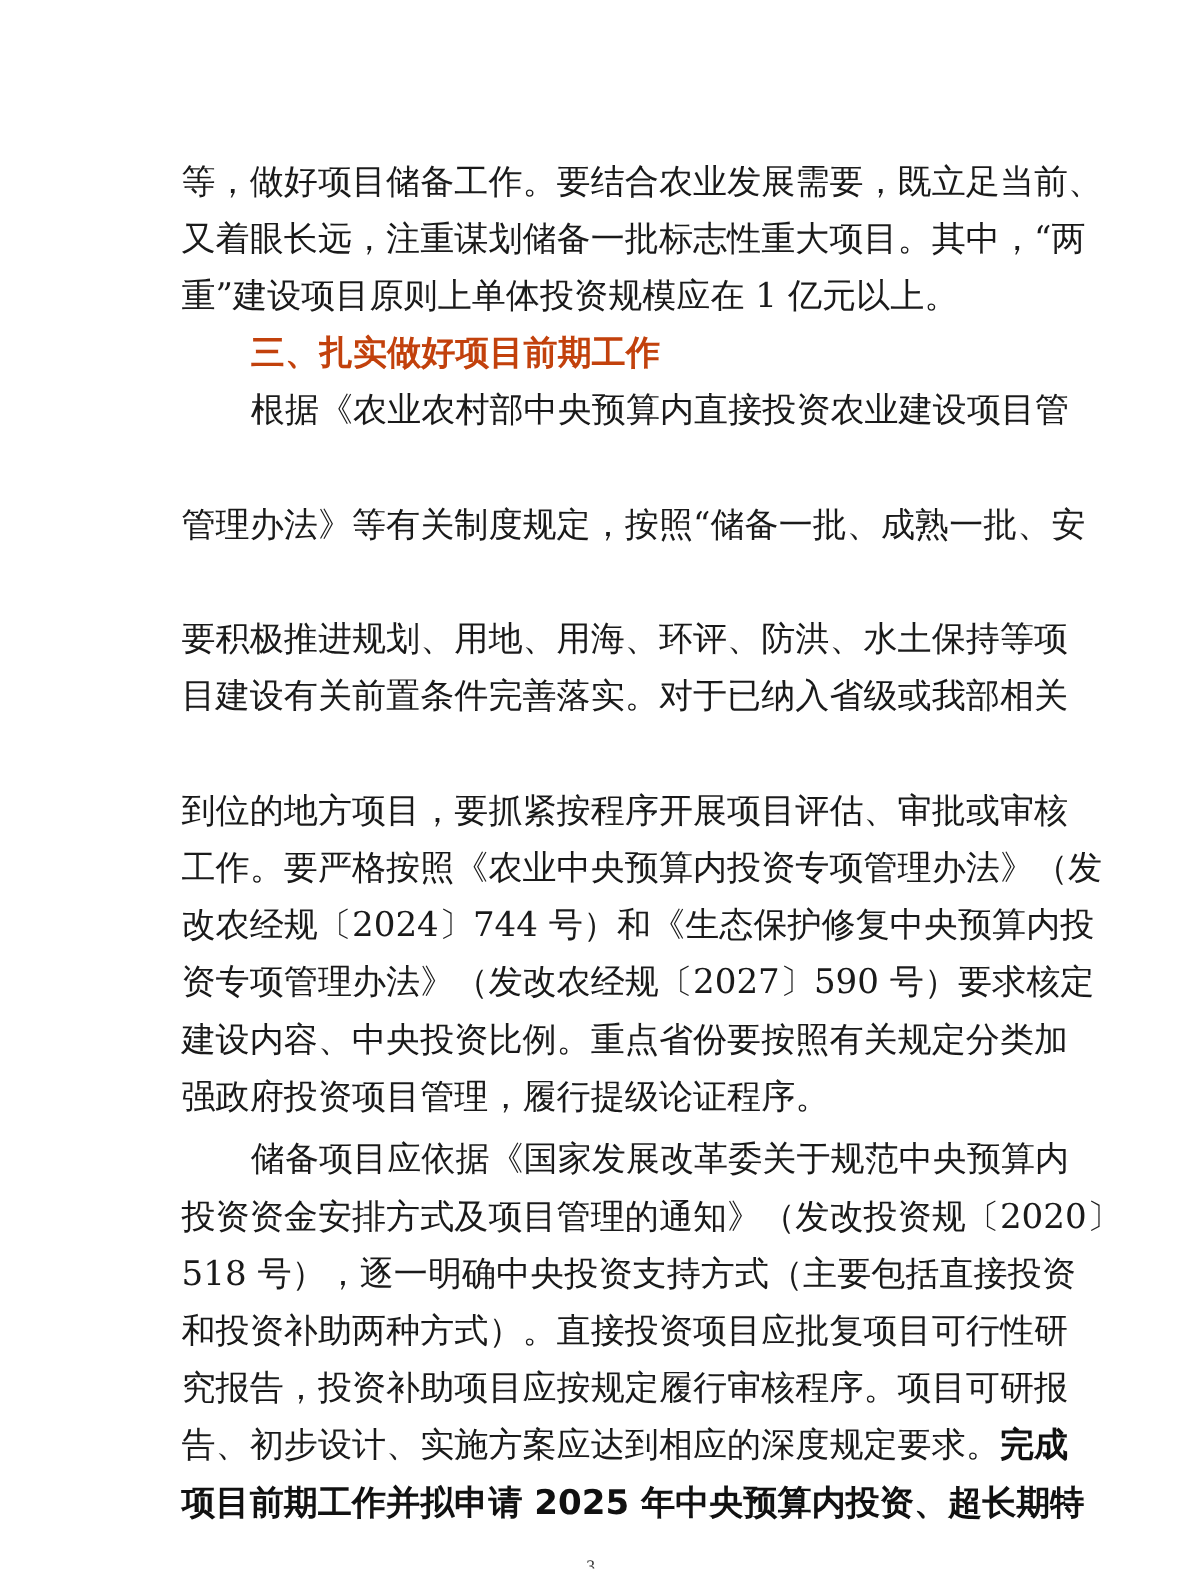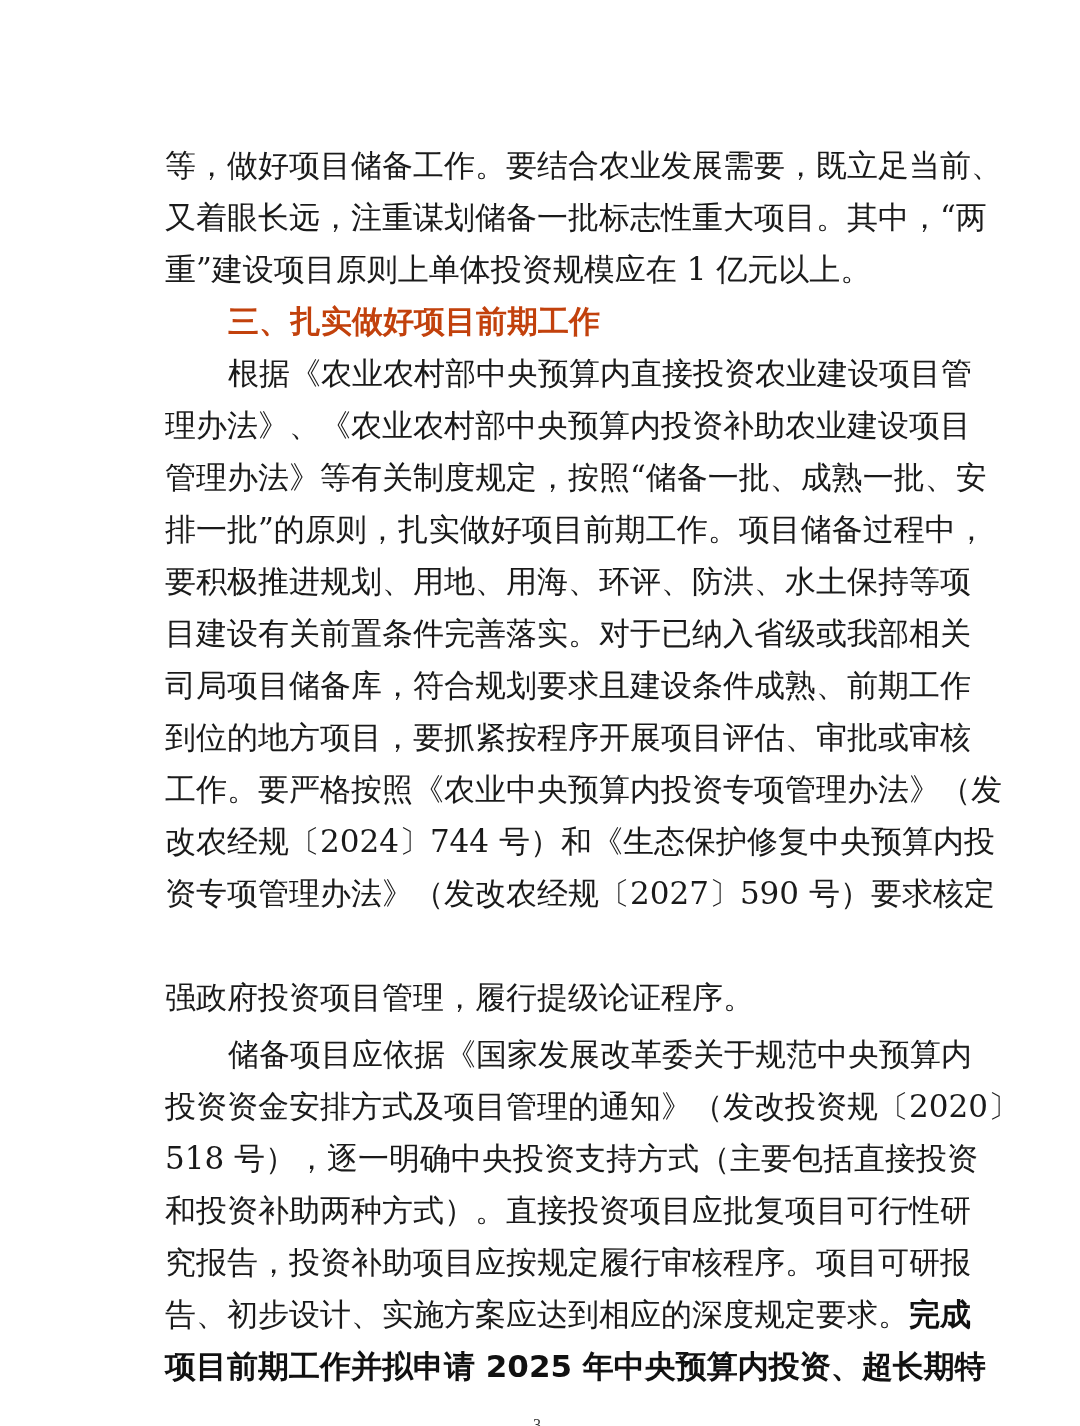--- a/index.html
+++ b/index.html
@@ -29,30 +29,28 @@
 <body>
 
 <div class="page">
   <div class="line" style="top:145px">等，做好项目储备工作。要结合农业发展需要，既立足当前、</div>
   <div class="line" style="top:197px">又着眼长远，注重谋划储备一批标志性重大项目。其中，“两</div>
   <div class="line last" style="top:249px">重”建设项目原则上单体投资规模应在 1 亿元以上。</div>
 
   <div class="line indent last heading" style="top:301px">三、扎实做好项目前期工作</div>
 
   <div class="line indent" style="top:353px">根据《农业农村部中央预算内直接投资农业建设项目管</div>
-  <div class="line" style="top:405px">理办法》、《农业农村部中央预算内投资补助农业建设项目</div>
   <div class="line" style="top:457px">管理办法》等有关制度规定，按照“储备一批、成熟一批、安</div>
-  <div class="line" style="top:509px">排一批”的原则，扎实做好项目前期工作。项目储备过程中，</div>
   <div class="line" style="top:561px">要积极推进规划、用地、用海、环评、防洪、水土保持等项</div>
   <div class="line" style="top:613px">目建设有关前置条件完善落实。对于已纳入省级或我部相关</div>
-  <div class="line" style="top:665px">司局项目储备库，符合规划要求且建设条件成熟、前期工作</div>
   <div class="line" style="top:717px">到位的地方项目，要抓紧按程序开展项目评估、审批或审核</div>
   <div class="line" style="top:769px">工作。要严格按照《农业中央预算内投资专项管理办法》（发</div>
   <div class="line" style="top:821px">改农经规〔2024〕744 号）和《生态保护修复中央预算内投</div>
   <div class="line" style="top:873px">资专项管理办法》（发改农经规〔2027〕590 号）要求核定</div>
+  <div class="line" style="top:925px">建设内容、中央投资比例。重点省份要按照有关规定分类加</div>
   <div class="line indent" style="top:1034px">储备项目应依据《国家发展改革委关于规范中央预算内</div>
 
   <div class="line last" style="top:977px">强政府投资项目管理，履行提级论证程序。</div>
   <div class="line" style="top:1086px">投资资金安排方式及项目管理的通知》（发改投资规〔2020〕</div>
   <div class="line" style="top:1138px">518 号），逐一明确中央投资支持方式（主要包括直接投资</div>
   <div class="line" style="top:1190px">和投资补助两种方式）。直接投资项目应批复项目可行性研</div>
   <div class="line" style="top:1242px">究报告，投资补助项目应按规定履行审核程序。项目可研报</div>
   <div class="line last" style="top:1294px; width:752px">
     <span>告、初步设计、实施方案应达到相应的深度规定要求。</span><span class="bold">完成</span>
   </div>

